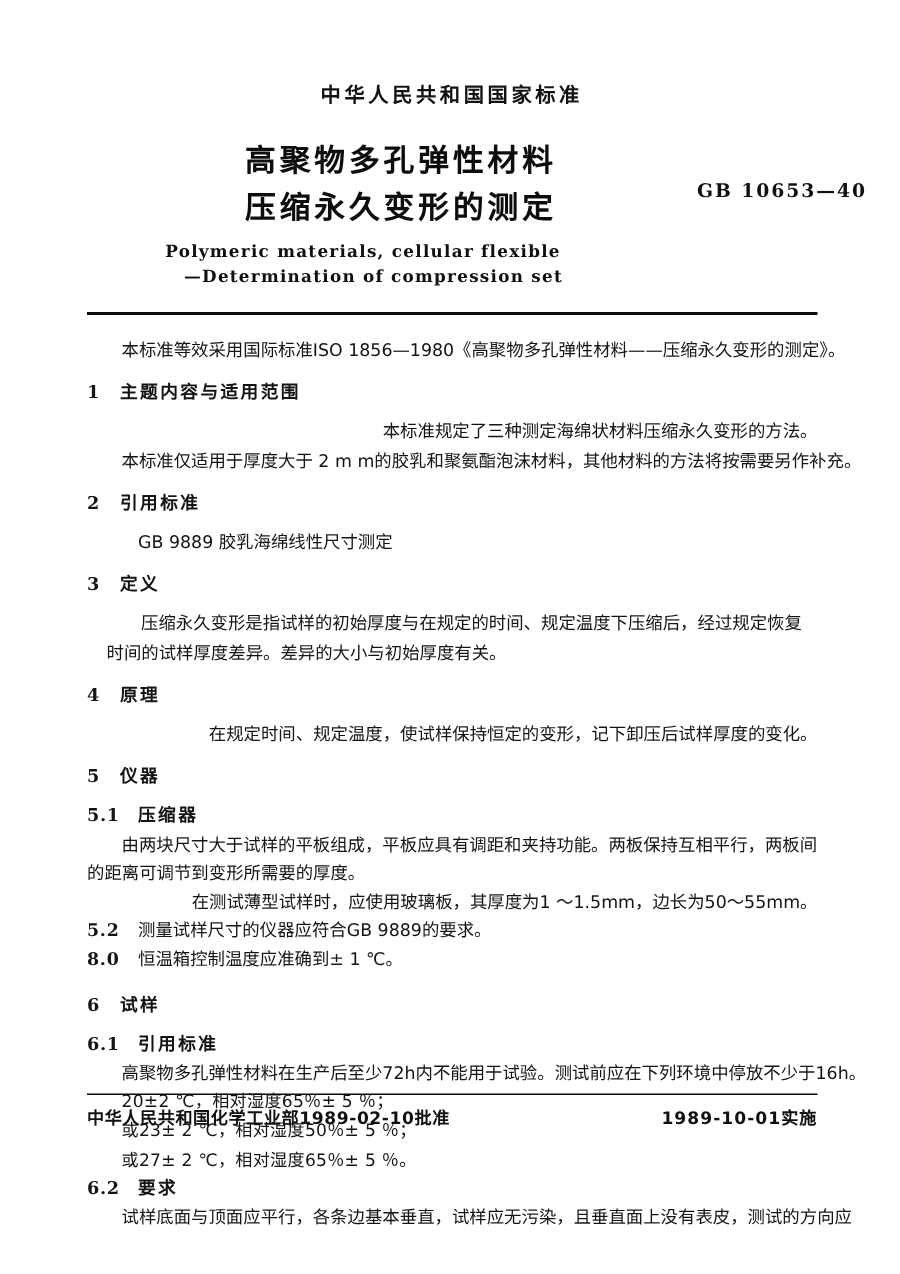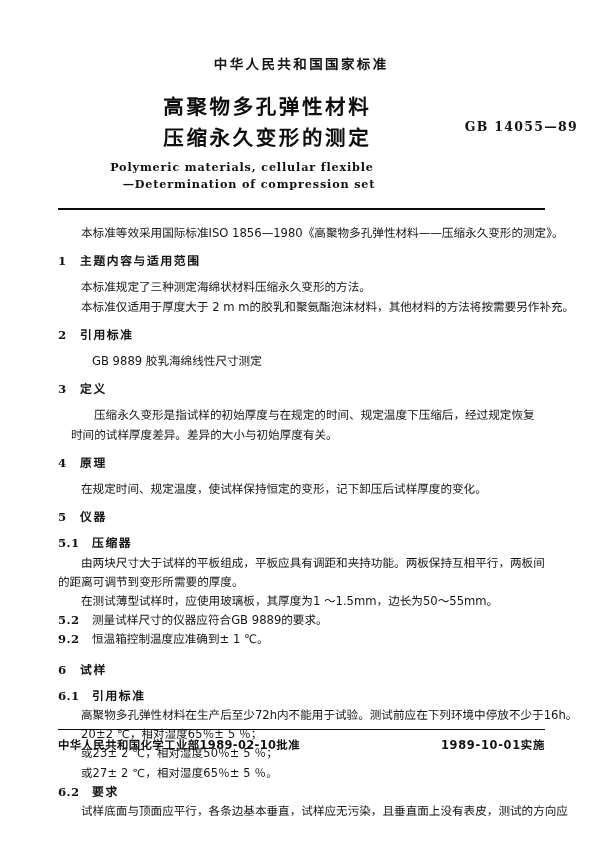--- a/index.html
+++ b/index.html
@@ -113,21 +113,21 @@
     font-size: 11.6px;
     line-height: 19.2px;
     color: #141414;
   }
   .p {
     margin: 0;
     white-space: nowrap;
   }
   .p.wrap { white-space: normal; }
 
-  .indent2 { padding-left: 23px; }
+  .indent2 { padding-left: 23px; text-align: right; }
   .indent-ref { padding-left: 34px; }
 
   .sec-head {
     margin: 0;
     font-weight: 700;
     font-size: 11.8px;
     letter-spacing: 0.4px;
     white-space: nowrap;
   }
   .sec-head .num {
@@ -188,21 +188,21 @@
 <div class="page">
 
   <div class="masthead">
     <div class="nation-line">中华人民共和国国家标准</div>
 
     <div class="title-block">
       <div class="cn-title">
         <div>高聚物多孔弹性材料</div>
         <div>压缩永久变形的测定</div>
       </div>
-      <div class="std-no">GB 14055—89</div>
+      <div class="std-no">GB 10653—40</div>
     </div>
 
     <div class="en-title">
       <div class="en-l1">Polymeric materials, cellular flexible</div>
       <div class="en-l2">—Determination of compression set</div>
     </div>
   </div>
 
   <div class="rule-top"></div>
 
@@ -253,21 +253,21 @@
     <p class="sec-head">
       <span class="num wide">5.1</span><span class="htxt">压缩器</span>
     </p>
     <p class="p wrap" style="text-indent:23px;">由两块尺寸大于试样的平板组成，平板应具有调距和夹持功能。两板保持互相平行，两板间的距离可调节到变形所需要的厚度。</p>
     <p class="p indent2">在测试薄型试样时，应使用玻璃板，其厚度为1 ～1.5mm，边长为50～55mm。</p>
 
     <p class="sub-line">
       <span class="snum">5.2</span><span>测量试样尺寸的仪器应符合GB 9889的要求。</span>
     </p>
     <p class="sub-line">
-      <span class="snum">9.2</span><span>恒温箱控制温度应准确到± 1 ℃。</span>
+      <span class="snum">8.0</span><span>恒温箱控制温度应准确到± 1 ℃。</span>
     </p>
 
     <div class="gap-l"></div>
 
     <p class="sec-head">
       <span class="num">6</span><span class="htxt">试样</span>
     </p>
     <div class="gap-s"></div>
 
     <p class="sec-head">

